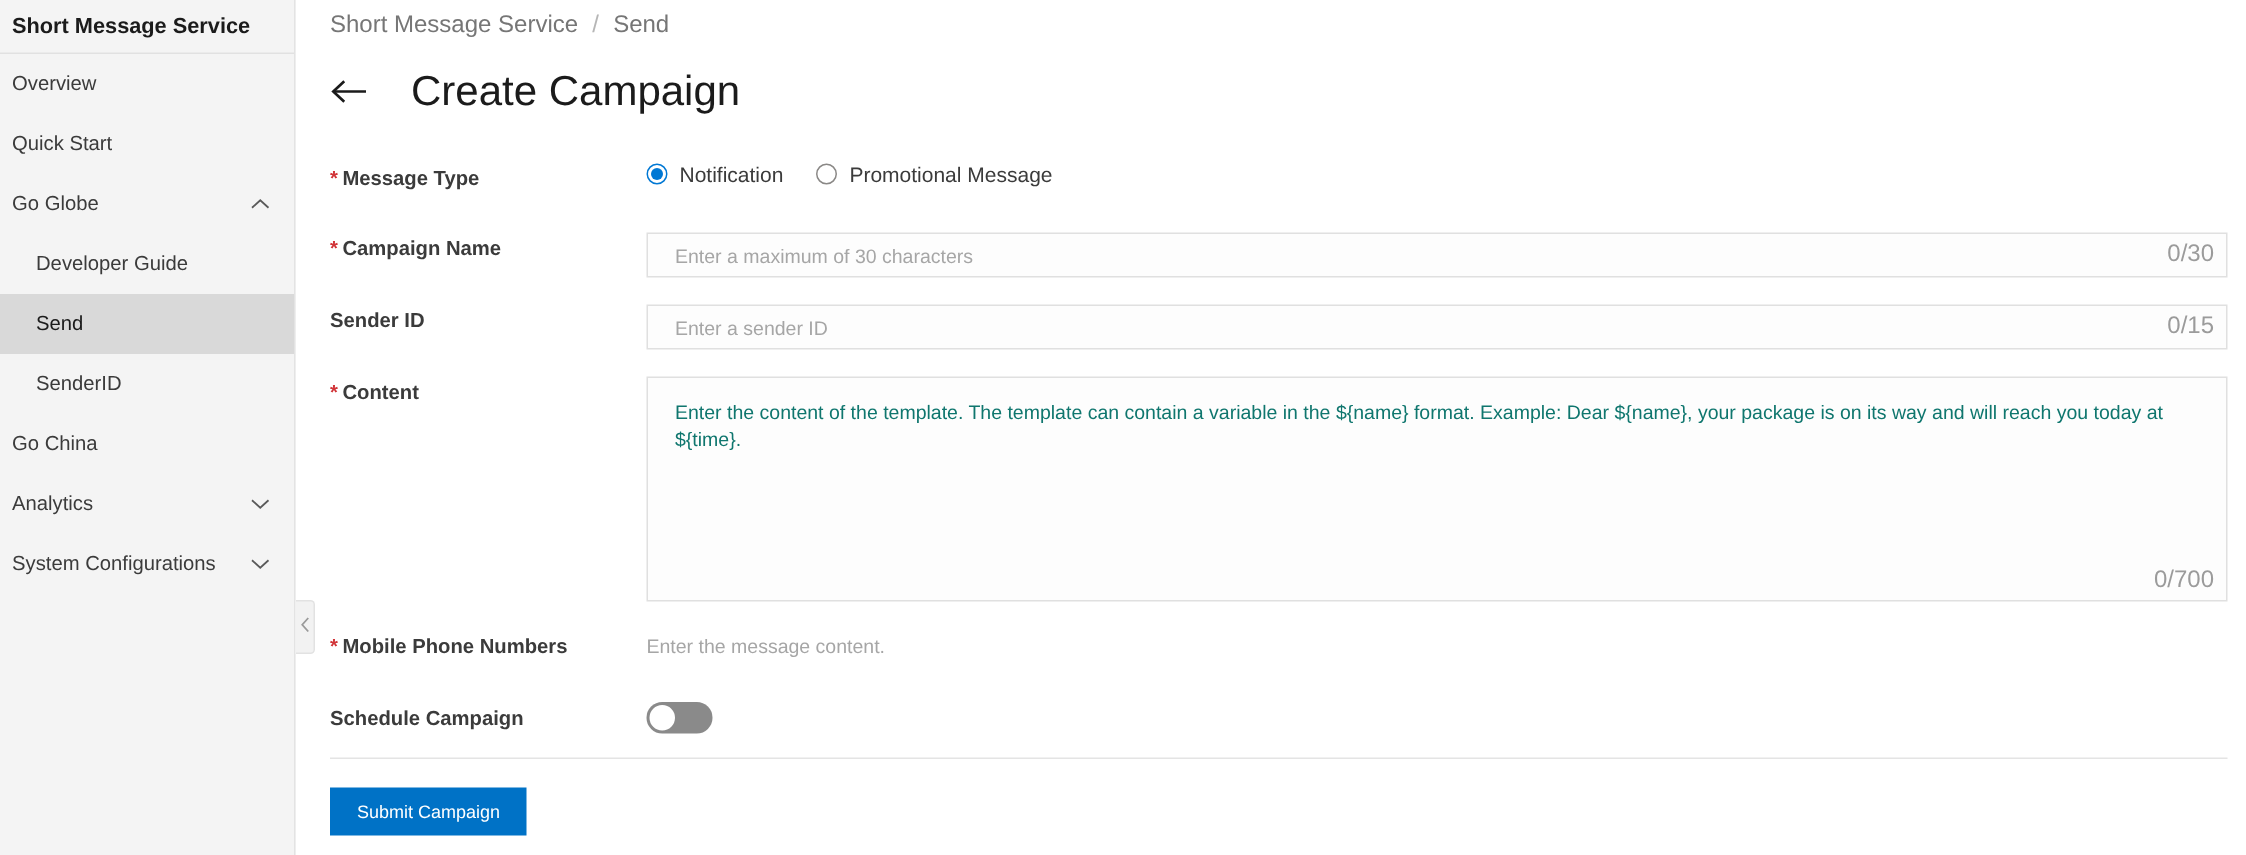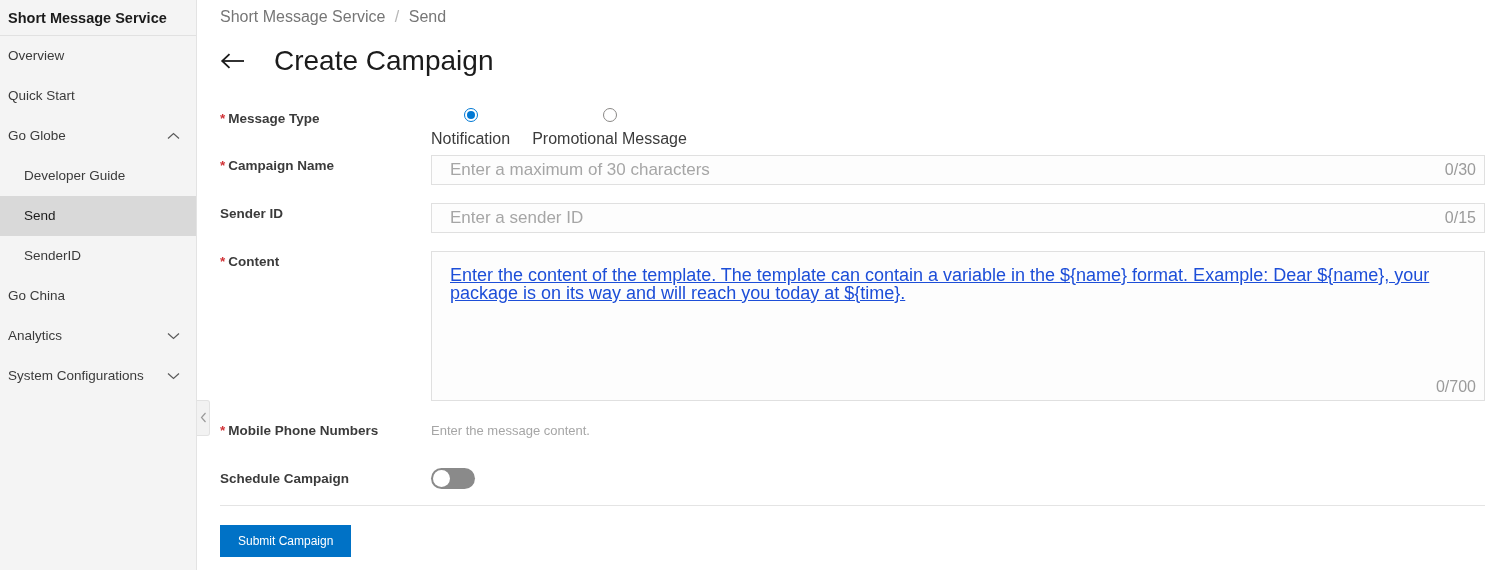--- a/index.html
+++ b/index.html
@@ -133,21 +133,21 @@
     padding-top: 2px;
     white-space: nowrap;
     font-weight: bold;
   }
   .req { color: #d13438; margin-right: 3px; }
 
   .row-field { flex: 1; position: relative; }
 
   
   .radio-group { display: flex; align-items: center; gap: 22px; }
-  .radio-opt { display: flex; align-items: center; gap: 8px; cursor: pointer; font-size: 16px; color: #3b3b3b; flex-direction: column; }
+  .radio-opt { display: flex; align-items: center; gap: 8px; cursor: pointer; font-size: 14px; color: #3b3b3b; }
   .radio-mark {
     width: 14px; height: 14px;
     border-radius: 50%;
     border: 1px solid #8a8886;
     box-sizing: border-box;
     background: #ffffff;
     position: relative;
     flex: none;
   }
   .radio-opt.checked .radio-mark {
@@ -167,21 +167,21 @@
   .text-input {
     position: relative;
     border: 1px solid #e0e0e0;
     background: #fdfdfd;
     height: 30px;
     box-sizing: border-box;
     display: flex;
     align-items: center;
   }
   .text-input .placeholder {
-    font-size: 17px;
+    font-size: 13px;
     color: #a6a6a6;
     padding-left: 18px;
     pointer-events: none;
   }
   .counter {
     position: absolute;
     right: 8px;
     bottom: 4px;
     font-size: 16px;
     color: #9b9b9b;
@@ -190,25 +190,24 @@
 
   .textarea-box {
     position: relative;
     border: 1px solid #e0e0e0;
     background: #fdfdfd;
     height: 150px;
     box-sizing: border-box;
   }
   .textarea-box .placeholder {
     display: block;
-    font-size: 18px;
-    color: #1d4ed8;
+    font-size: 13px;
+    color: #0f766e;
     padding: 14px 10px 0 18px;
     line-height: 18px;
-    text-decoration: underline;
   }
 
   .helper-text {
     font-size: 13px;
     color: #a6a6a6;
     line-height: 17px;
     padding-top: 2px;
   }
 
   

